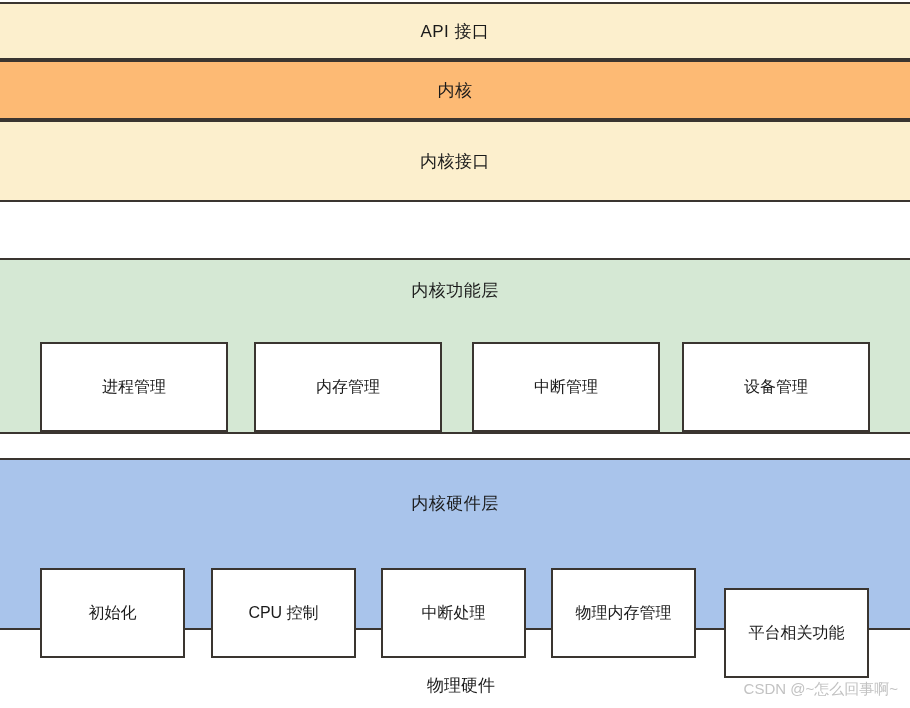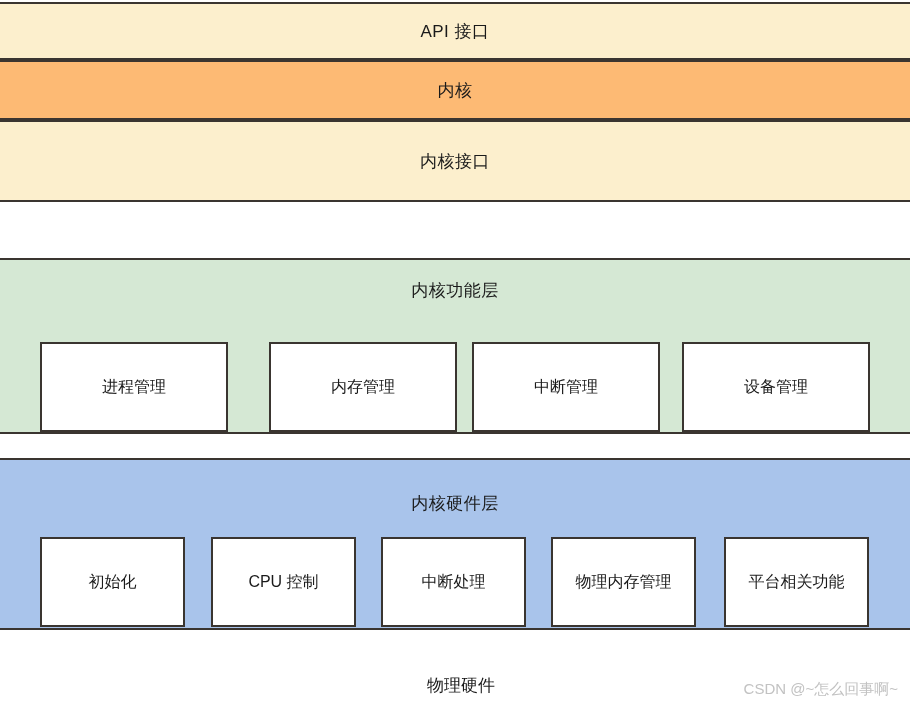--- a/index.html
+++ b/index.html
@@ -109,34 +109,34 @@
     white-space: nowrap;
     color: #1a1a1a;
   }
 
   
   .node.fn {
     top: 342px;
     height: 90px;
   }
   .node.fn.n0 { left: 40px;  width: 188px; }
-  .node.fn.n1 { left: 254px; width: 188px; margin-left: 15px; }
+  .node.fn.n1 { left: 254px; width: 188px; }
   .node.fn.n2 { left: 472px; width: 188px; }
   .node.fn.n3 { left: 682px; width: 188px; }
 
   
   .node.hw {
-    top: 537px;
+    top: 568px;
     height: 90px;
   }
   .node.hw.n0 { left: 40px;  width: 145px; }
   .node.hw.n1 { left: 211px; width: 145px; }
   .node.hw.n2 { left: 381px; width: 145px; }
   .node.hw.n3 { left: 551px; width: 145px; }
-  .node.hw.n4 { left: 724px; width: 145px; }
+  .node.hw.n4 { left: 724px; width: 145px; margin-top: 20px; }
 
   
   #physical-hw-label {
     position: absolute;
     left: 6px;
     top: 675px;
     width: 910px;
     text-align: center;
     font-size: 17px;
     line-height: 22px;

